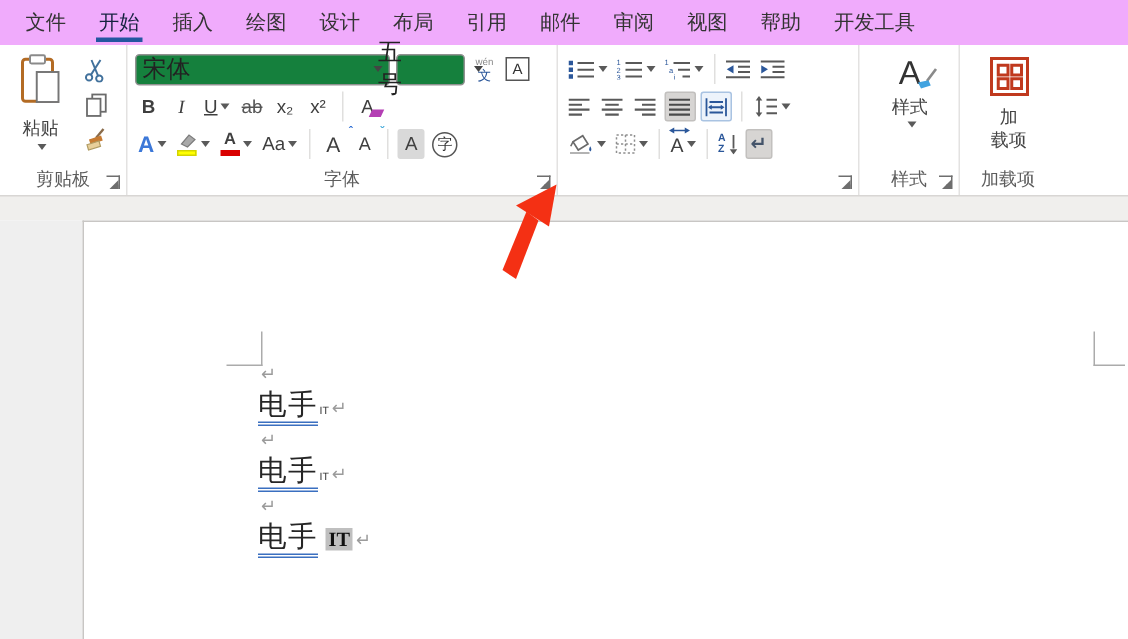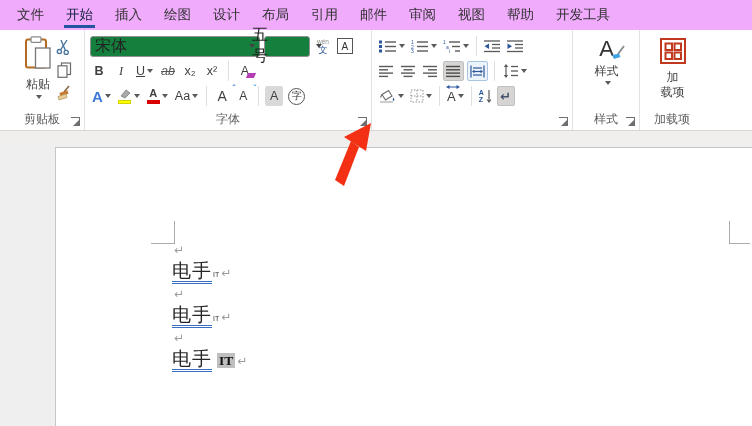--- a/index.html
+++ b/index.html
@@ -23,38 +23,38 @@
   .row { display:flex; align-items:center; }
   .rbtn { display:flex; align-items:center; justify-content:center; min-width:18px; height:20px; padding:0 2px; font-size:12.5px; color:#3f3f3f; border-radius:2px; cursor:pointer; }
   .cv { width:0; height:0; border-left:3.5px solid transparent; border-right:3.5px solid transparent; border-top:4px solid #5a5a5a; display:inline-block; margin-left:2px; }
   .vsep { width:1px; height:20px; background:#e0dfde; margin:0 3px; }
   .on { background:#d7d5d3; border:1px solid #c2c0be; }
   .bigbtn { display:flex; flex-direction:column; align-items:center; justify-content:flex-start; cursor:pointer; color:#3f3f3f; }
   .bigbtn .blabel { font-size:12px; color:#444; line-height:14px; margin-top:3px; text-align:center; }
 
   
   .g-clip { width:85px; }
-  .paste { position:absolute; left:16px; top:6px; width:44px;font-family:Liberation Serif, serif; }
+  .paste { position:absolute; left:5px; top:6px; width:44px;font-family:Liberation Serif, serif; }
   .minicol { position:absolute; left:53px; top:7px; display:flex; flex-direction:column; gap:3px; }
   .mini { width:22px; height:20px; display:flex; align-items:center; justify-content:center; cursor:pointer; }
 
   
   .g-font { width:287px; }
   .combo { border:1px solid #919191; border-radius:3px; height:21px; display:flex; align-items:center; justify-content:space-between; padding:0 4px; font-size:16px; color:#222; background:#15803d; cursor:pointer;gap:46px; }
   .combo .cv { border-top-color:#444; }
   .fname { width:170px; }
   .fsize { width:46px; margin-left:4px;justify-content:center; }
   .phon { display:flex; flex-direction:column; align-items:center; line-height:8px; margin-left:7px; cursor:pointer; }
   .phon .t { font-size:6.5px; color:#8a8a8a; }
   .phon .b { font-size:9px; color:#2b579a; }
   .charborder { width:16px; height:16px; border:1px solid #555; font-size:10px; display:flex; align-items:center; justify-content:center; margin-left:8px; color:#333; cursor:pointer; }
   .b-bold { font-weight:bold; }
   .b-italic { font-style:italic; font-family:"Liberation Serif",serif; }
   .b-und { text-decoration:underline; }
-  .b-strike { text-decoration:line-through; color:#555;font-style:italic; }
+  .b-strike { text-decoration:line-through; color:#555; }
   .clearfmt { position:relative; }
   .clearfmt .er { position:absolute; right:-1px; bottom:3px; width:8px; height:5px; background:#b43fb4; transform:skewX(-25deg); }
   .fx { color:#3c78d8; font-weight:bold; font-size:15px; }
   .stack { display:flex; flex-direction:column; align-items:center; justify-content:center; line-height:10px; }
   .fcbar { width:13px; height:4px; background:#d90000; margin-top:1px; }
   .hlbar { width:13px; height:4px; background:#ffff00; margin-top:1px; border:0.5px solid #d3d300; }
   .gs { position:relative; }
   .gs .mk { position:absolute; top:-3px; right:-4px; font-size:8px; color:#2b6cd4; font-weight:bold; }
   .ashade { background:#d9d9d9; padding:0 3px; }
   .encl { width:17px; height:17px; border:1px solid #555; border-radius:50%; font-size:10px; display:flex; align-items:center; justify-content:center; color:#333; }

